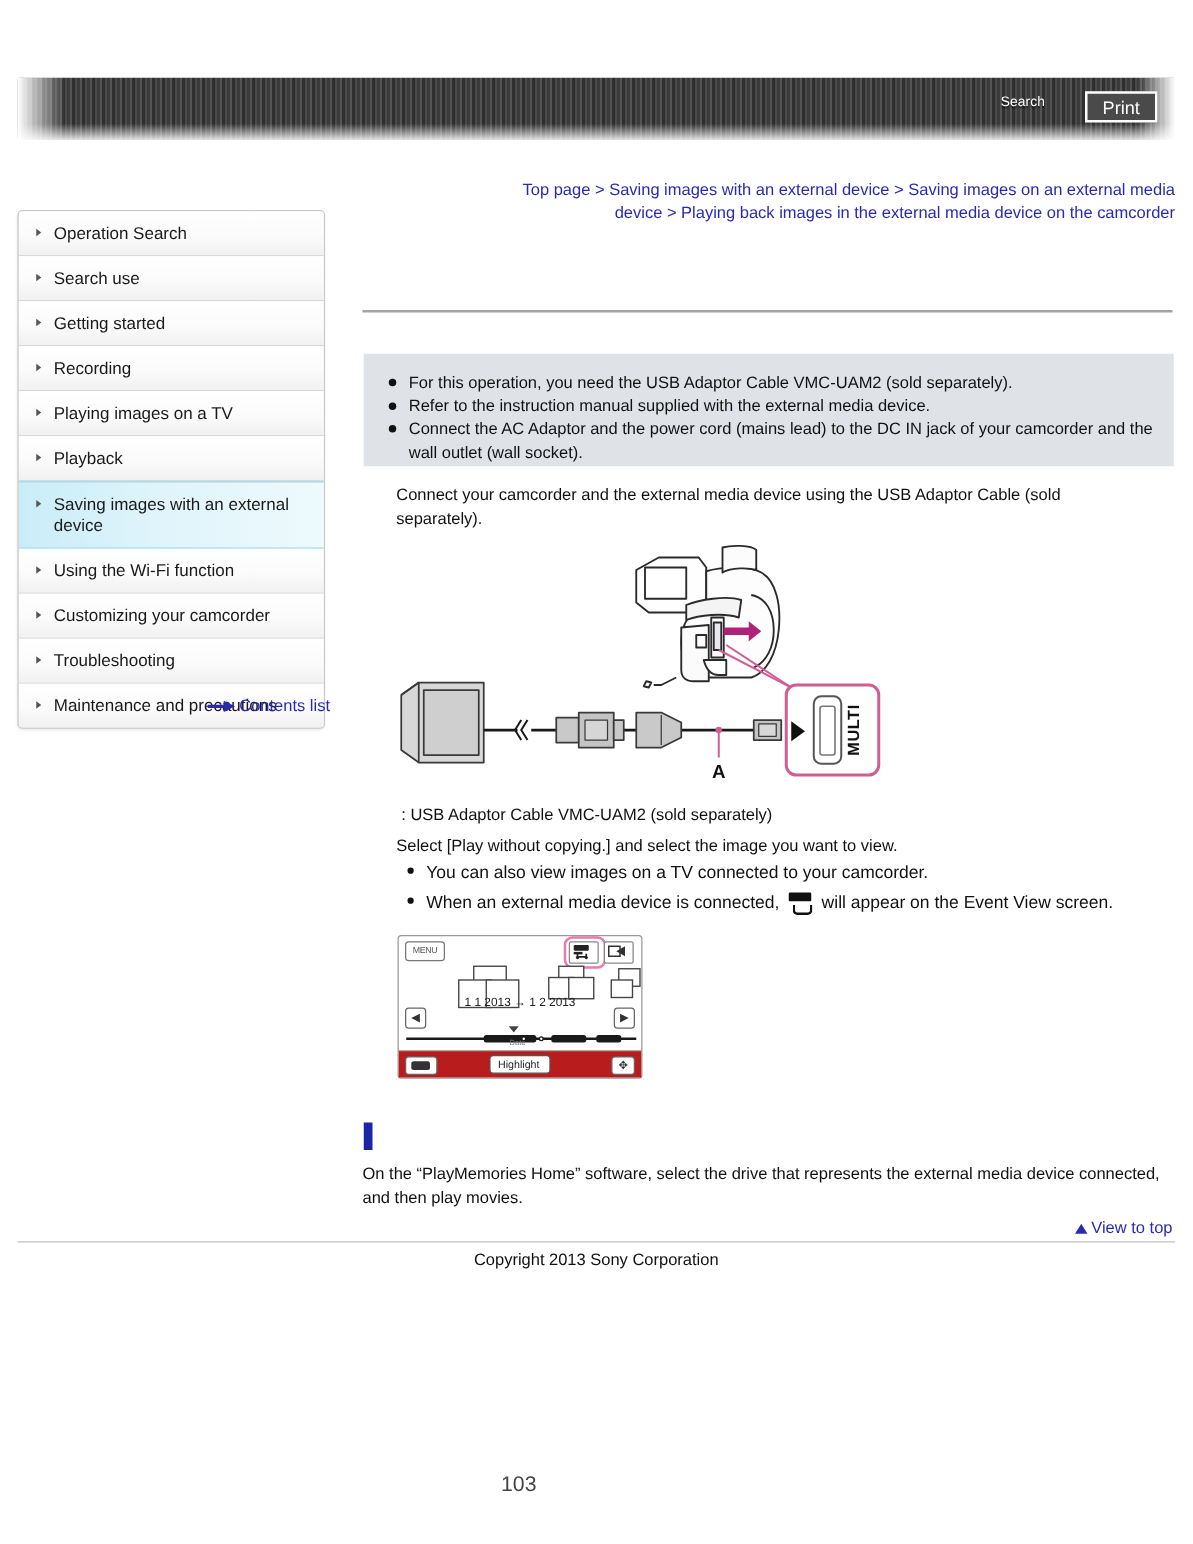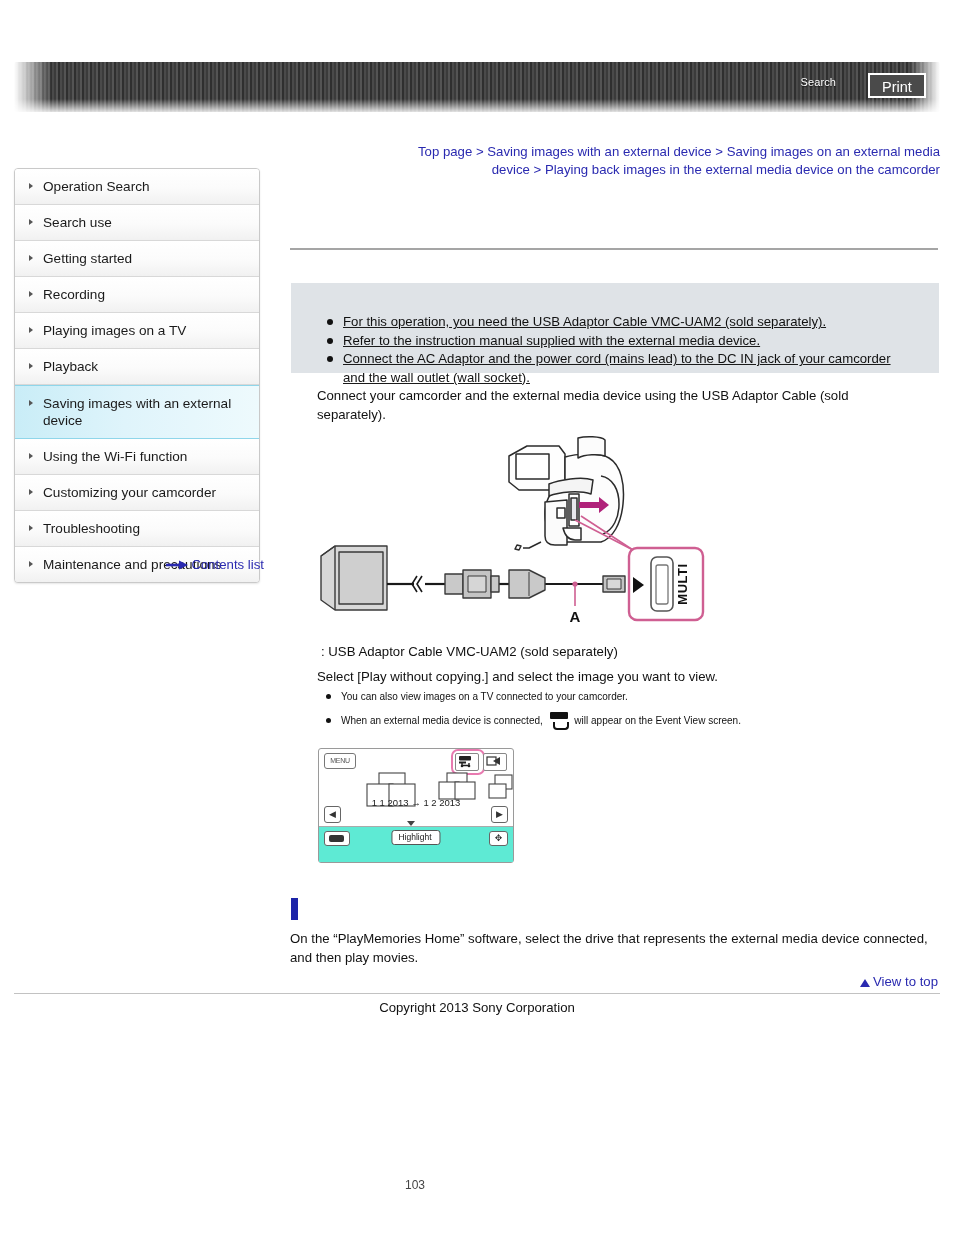--- a/index.html
+++ b/index.html
@@ -156,24 +156,23 @@
   .notice-box {
     position: absolute;
     left: 291px;
     top: 283px;
     width: 648px;
     height: 90px;
     background: #dfe3e7;
     box-sizing: border-box;
   }
   .notice-list {
-    margin: 16px;
+    margin: 0;
     padding: 14px 16px 0 20px;
     list-style: none;
-    text-decoration: underline;
   }
   .notice-list li {
     position: relative;
     font-size: 13.2px;
     line-height: 18.5px;
     color: #111;
     padding-left: 16px;
     margin-bottom: 0px;
   }
   .notice-list li .dot {
@@ -198,21 +197,21 @@
     position: absolute;
     left: 321px;
     top: 685px;
     width: 600px;
     margin: 0;
     padding: 0;
     list-style: none;
   }
   .sub-list li {
     position: relative;
-    font-size: 10px;
+    font-size: 14px;
     line-height: 24px;
     padding-left: 20px;
     color: #111;
   }
   .sub-list li .dot {
     position: absolute;
     left: 5px; top: 9px;
     width: 5px; height: 5px;
     border-radius: 50%;
     background: #111;
@@ -292,21 +291,21 @@
     font-size: 13.2px;
     color: #111;
     padding-top: 7px;
   }
   .page-number {
     position: absolute;
     left: 0;
     top: 1178px;
     width: 830px;
     text-align: center;
-    font-size: 12px;
+    font-size: 17px;
     color: #444;
   }
 
   
   .diagram {
     position: absolute;
     left: 313px;
     top: 432px;
     width: 410px;
     height: 205px;
@@ -420,22 +419,22 @@
     position: absolute;
     left: 70px; top: 83px;
     width: 50px;
     text-align: center;
     font-size: 6px;
     color: #777;
   }
   .ev-bottombar {
     position: absolute;
     left: 0; bottom: 0;
-    width: 100%; height: 36px;
-    background: #5eead4;
+    width: 100%; height: 22px;
+    background: #b91c1c;
     border-top: 1px solid #aaa;
     box-sizing: border-box;
   }
   .ev-bb-left {
     position: absolute;
     left: 5px; top: 4px;
     width: 24px; height: 13px;
     background: #fff;
     border: 1px solid #666;
     border-radius: 3px;

